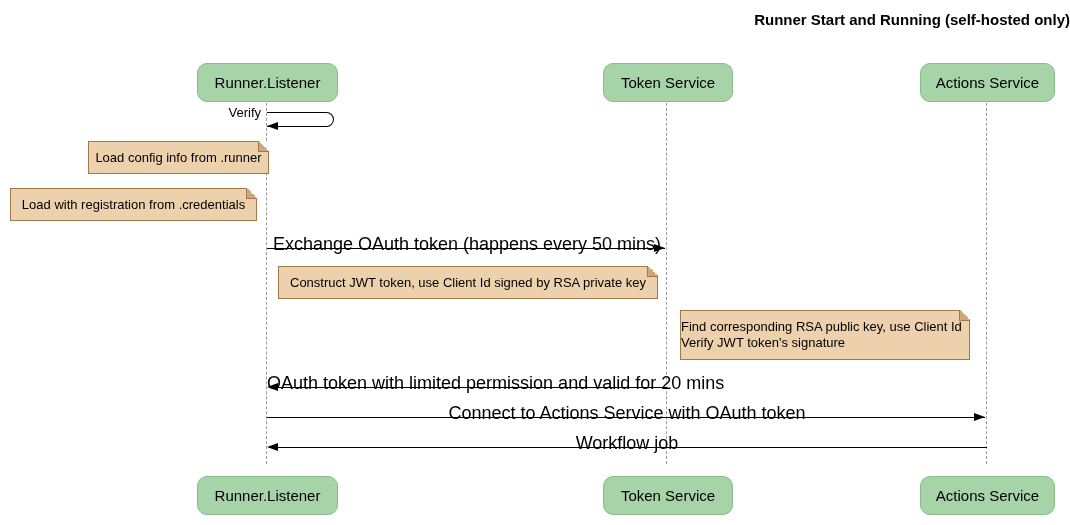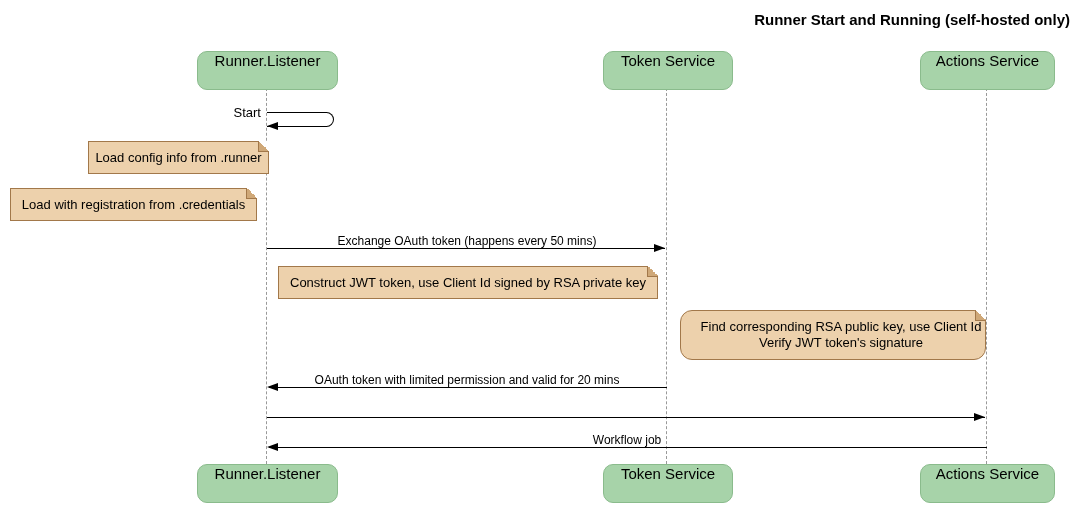--- a/index.html
+++ b/index.html
@@ -22,39 +22,39 @@
   }
   .lifeline{
     position:absolute; top:88px; height:376px; width:0;
     border-left:1px dashed var(--lifeline);
   }
   .actor{
     position:absolute; height:37px;
     background:var(--actor-fill);
     border:1px solid var(--actor-border);
     border-radius:10px;
-    display:flex; align-items:flex-start; justify-content:center;
-    font-size:15px; z-index:3;
+    display:flex; align-items:center; justify-content:center;
+    font-size:15px; z-index:3;margin-top:12px;
   }
   .note{
     position:absolute;
     background:var(--note-fill);
     border:1px solid var(--note-border);
     display:flex; flex-direction:column; justify-content:center;
     font-size:13px; z-index:2; text-align:center;
   }
-  .note.left-text{text-align:center; padding-left:16px; line-height:16px;border-radius:12px;}
+  .note.left-text{text-align:left; padding-left:0; line-height:16px;}
   .fold{
     position:absolute; top:-1px; right:-1px; width:10px; height:10px;
     background:linear-gradient(225deg,#ffffff 0 50%, #cfa878 50% 100%);
     border-left:1px solid var(--note-border);
     border-bottom:1px solid var(--note-border);
   }
   .mlabel{
-    position:absolute; font-size:12px; text-align:center;
+    position:absolute; font-size:18px; text-align:center;
     white-space:nowrap; z-index:1;
   }
   .mline{position:absolute; height:0; border-top:1px solid var(--arrow); z-index:1;}
   .head-right{
     position:absolute; width:0; height:0; z-index:2;
     border-top:4px solid transparent; border-bottom:4px solid transparent;
     border-left:11px solid var(--arrow);
   }
   .head-left{
     position:absolute; width:0; height:0; z-index:2;
@@ -85,21 +85,21 @@
   <div class="actor" style="left:197px;top:51px;width:139px">
     <span>Runner.Listener</span>
   </div>
   <div class="actor" style="left:603px;top:51px;width:128px">
     <span>Token Service</span>
   </div>
   <div class="actor" style="left:920px;top:51px;width:133px">
     <span>Actions Service</span>
   </div>
 
-  <div class="start-label">Start</div>
+  <div class="start-label">Verify</div>
   <div class="self-loop"></div>
   <div class="head-left" style="left:267px;top:122px"></div>
 
   <div class="note" style="left:88px;top:141px;width:179px;height:31px">
     <span class="fold"></span>
     <span>Load config info from .runner</span>
   </div>
   <div class="note" style="left:10px;top:188px;width:245px;height:31px">
     <span class="fold"></span>
     <span>Load with registration from .credentials</span>
@@ -116,20 +116,21 @@
   <div class="note left-text" style="left:680px;top:310px;width:288px;height:48px">
     <span class="fold"></span>
     <span>Find corresponding RSA public key, use Client Id</span>
     <span>Verify JWT token's signature</span>
   </div>
 
   <div class="mlabel" style="left:267px;top:373px;width:400px">OAuth token with limited permission and valid for 20 mins</div>
   <div class="mline" style="left:269px;top:387px;width:398px"></div>
   <div class="head-left" style="left:267px;top:383px"></div>
 
+  <div class="mlabel" style="left:267px;top:403px;width:720px">Connect to Actions Service with OAuth token</div>
   <div class="mline" style="left:267px;top:417px;width:718px"></div>
   <div class="head-right" style="left:974px;top:413px"></div>
 
   <div class="mlabel" style="left:267px;top:433px;width:720px">Workflow job</div>
   <div class="mline" style="left:269px;top:447px;width:718px"></div>
   <div class="head-left" style="left:267px;top:443px"></div>
 
   <div class="actor" style="left:197px;top:464px;width:139px">
     <span>Runner.Listener</span>
   </div>

